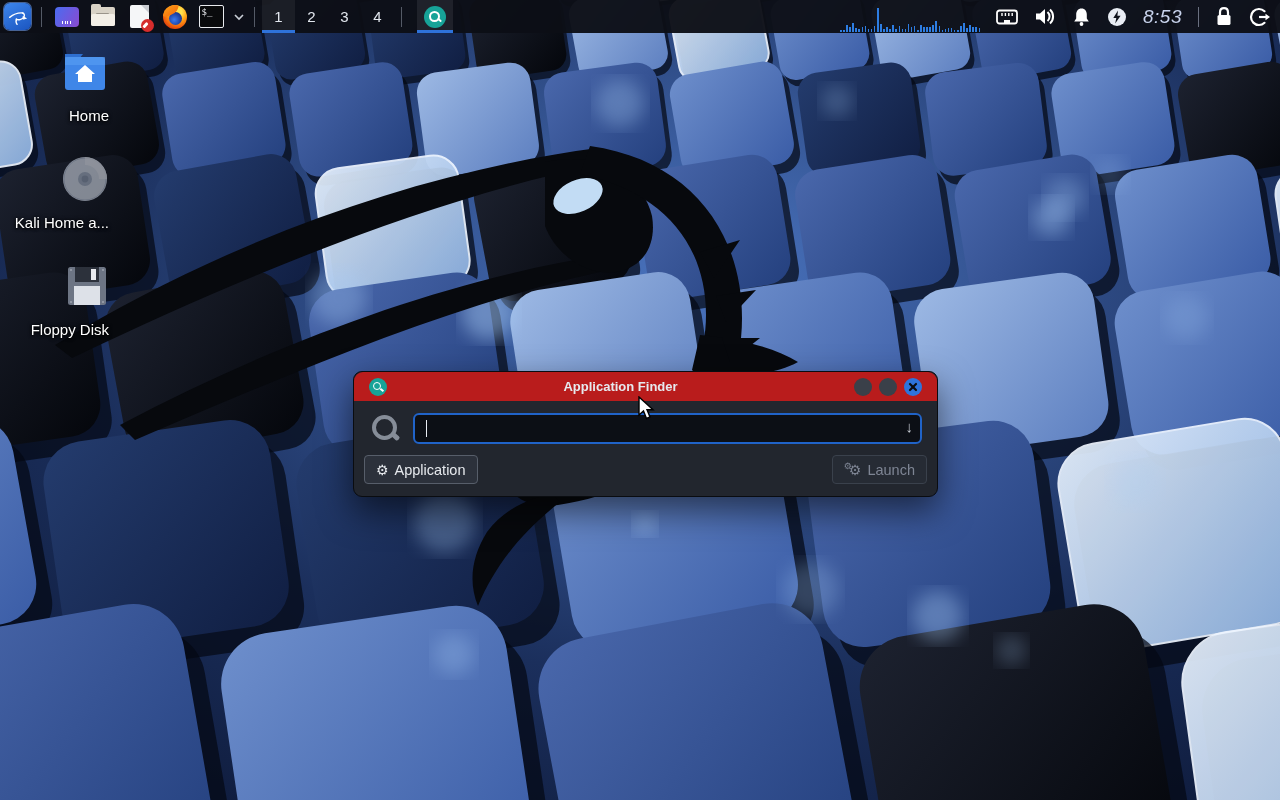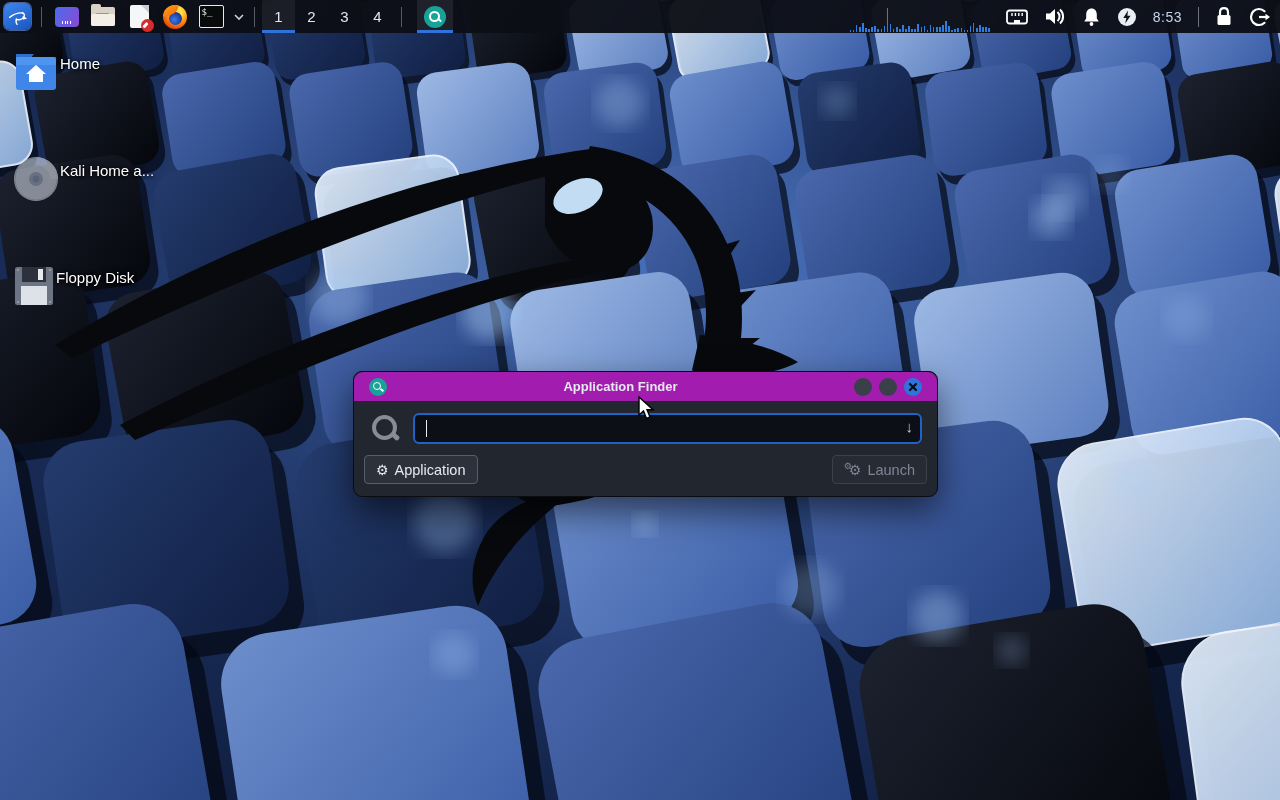--- a/index.html
+++ b/index.html
@@ -45,33 +45,33 @@
   .ws-btn { width:33px; height:33px; display:flex; align-items:center; justify-content:center;
      font-size:15px; color:#e2e7ee; border-bottom:3px solid transparent; padding-top:3px; cursor:pointer; }
   .ws-btn.active { background:rgba(255,255,255,.06); border-bottom-color:#2e72da; }
   .task-btn { width:36px; height:33px; margin-left:8px; display:flex; align-items:center; justify-content:center;
      background:rgba(255,255,255,.08); border-bottom:3px solid #2e72da; padding-top:3px; cursor:pointer; }
   .af-circle { width:22px; height:22px; border-radius:50%; background:#17a398; position:relative; }
   .af-circle::before { content:""; position:absolute; left:5px; top:5px; width:7px; height:7px; border:2px solid #fff; border-radius:50%; }
   .af-circle::after { content:""; position:absolute; left:13px; top:13px; width:5px; height:2px; background:#fff; transform:rotate(40deg); border-radius:1px; }
   .cpu-graph { display:flex; align-items:flex-end; gap:1.5px; height:33px; width:140px; padding-bottom:1px; }
   .cpu-graph i { display:block; width:1.6px; background:#2d7de2; }
-  .clock { font-size:14px; color:#c8d3ec; letter-spacing:.5px; }
+  .clock { font-size:19px; color:#c8d3ec; letter-spacing:.5px;font-style:italic; }
   .tray-sep { width:1px; height:20px; background:#6a7080; }
 
   
   .desktop-icons { position:absolute; left:12px; top:46px; width:97px; z-index:10; }
-  .dicon { width:97px; height:107px; display:flex; flex-direction:row; align-items:flex-start; cursor:pointer; }
+  .dicon { width:97px; height:107px; display:flex; flex-direction:column; align-items:flex-end; cursor:pointer; }
   .dicon .art { height:52px; display:flex; align-items:center; justify-content:center; }
   .dicon .lbl { margin-top:9px; font-size:15px; color:#fff; text-shadow:0 1px 3px #000,0 0 4px rgba(0,0,0,.9); white-space:nowrap; }
 
   
   .dialog { position:absolute; left:353px; top:371px; width:585px; height:126px; z-index:60;
      background:#22262e; border:1px solid #0a0c10; border-radius:9px; box-shadow:0 14px 34px rgba(0,0,0,.55); }
-  .titlebar { height:29px; display:flex; align-items:center; padding:0 15px; background:#a21caf; border-radius:9px 9px 0 0; }
+  .titlebar { height:29px; display:flex; align-items:center; padding:0 15px; background:#b91c1c; border-radius:9px 9px 0 0; }
   .tb-icon { width:18px; height:18px; border-radius:50%; background:#17a398; position:relative; flex:0 0 auto; }
   .tb-icon::before { content:""; position:absolute; left:4px; top:4px; width:6px; height:6px; border:1.6px solid #fff; border-radius:50%; }
   .tb-icon::after { content:""; position:absolute; left:11px; top:11px; width:4px; height:1.7px; background:#fff; transform:rotate(40deg); }
   .tb-title { flex:1; text-align:center; font-size:13px; font-weight:bold; color:#e6e9ee; }
   .tb-btns { display:flex; gap:7px; flex:0 0 auto; }
   .tb-circle { width:18px; height:18px; border-radius:50%; background:#3a4049; cursor:pointer; position:relative; }
   .tb-circle.close { background:#2e74dd; }
   .search-row { display:flex; align-items:center; padding:11px 15px 7px 15px; gap:11px; }
   .big-mag { position:relative; width:33px; height:33px; flex:0 0 auto; }
   .big-mag::before { content:""; position:absolute; left:3px; top:3px; width:17px; height:17px; border:4px solid #868d98; border-radius:50%; }

